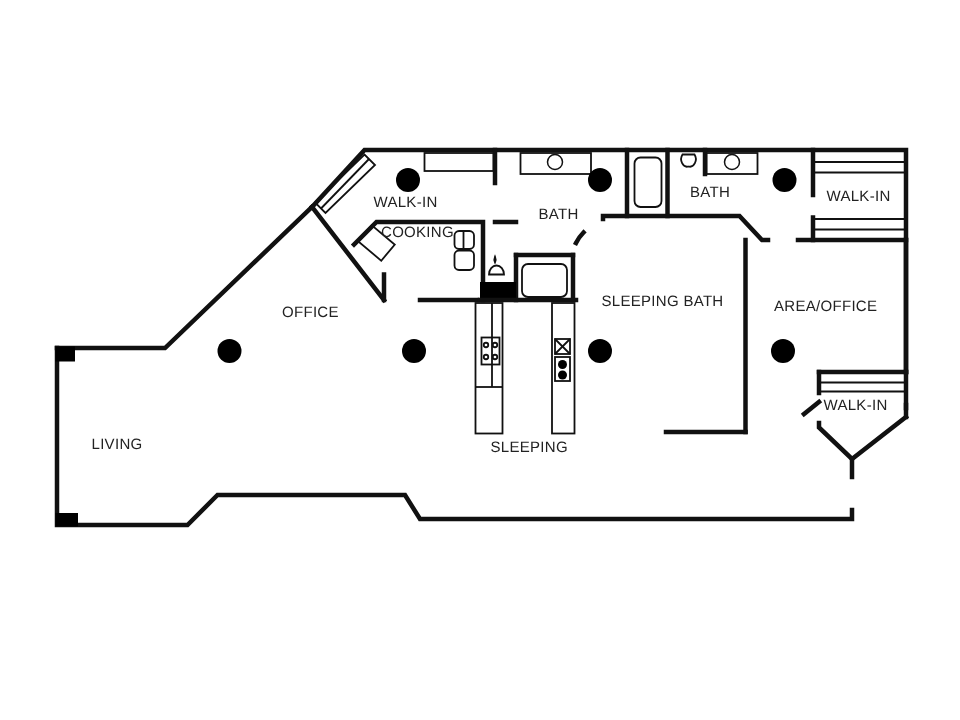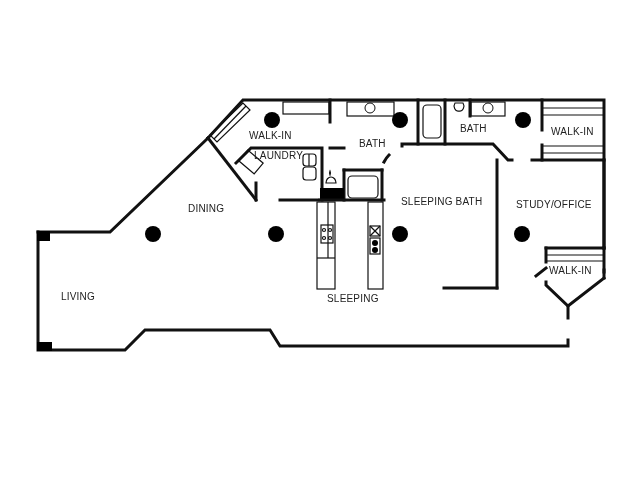--- a/index.html
+++ b/index.html
@@ -116,22 +116,22 @@
     <circle class="col" cx="400" cy="120" r="8"></circle>
     <circle class="col" cx="523" cy="120" r="8"></circle>
     <circle class="col" cx="153" cy="234" r="8"></circle>
     <circle class="col" cx="276" cy="234" r="8"></circle>
     <circle class="col" cx="400" cy="234" r="8"></circle>
     <circle class="col" cx="522" cy="234" r="8"></circle>
   </g>
 </svg>
 
 <span class="lbl" style="left:249px;top:130px">WALK-IN</span>
-<span class="lbl" style="left:254px;top:150px">LAUNDRY</span>
+<span class="lbl" style="left:254px;top:150px">COOKING</span>
 <span class="lbl" style="left:359px;top:138px">BATH</span>
 <span class="lbl" style="left:460px;top:123px">BATH</span>
 <span class="lbl" style="left:551px;top:126px">WALK-IN</span>
-<span class="lbl" style="left:188px;top:203px">DINING</span>
+<span class="lbl" style="left:188px;top:203px">OFFICE</span>
 <span class="lbl" style="left:401px;top:196px">SLEEPING BATH</span>
-<span class="lbl" style="left:516px;top:199px">STUDY/OFFICE</span>
+<span class="lbl" style="left:516px;top:199px">AREA/OFFICE</span>
 <span class="lbl" style="left:549px;top:265px">WALK-IN</span>
 <span class="lbl" style="left:61px;top:291px">LIVING</span>
 <span class="lbl" style="left:327px;top:293px">SLEEPING</span>
 
 </body></html>

